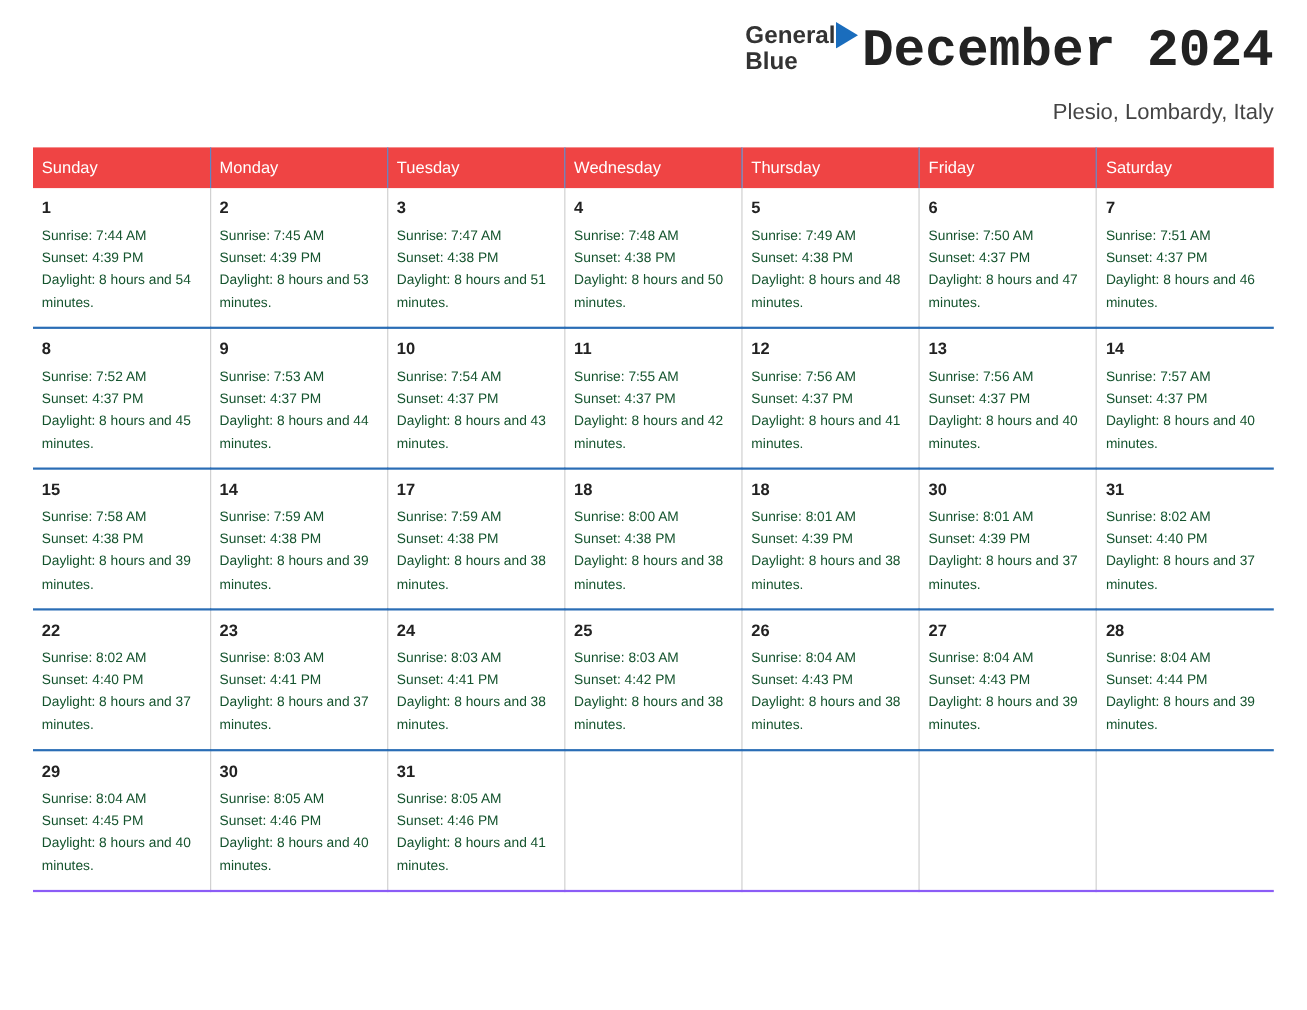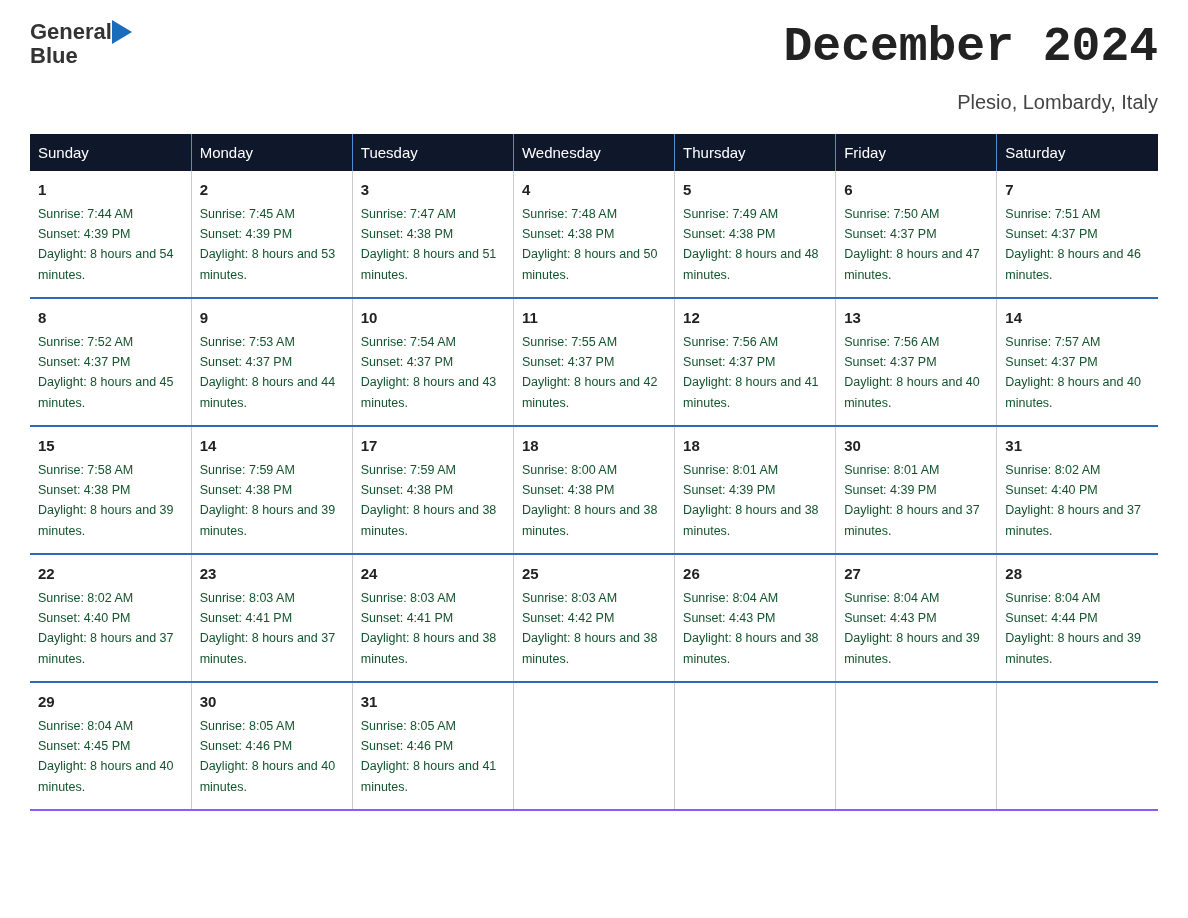--- a/index.html
+++ b/index.html
@@ -5,24 +5,23 @@
     * { box-sizing: border-box; margin: 0; padding: 0; }
     body {
       font-family: Arial, sans-serif;
       background: #fff;
       padding: 20px 30px;
       width: 1188px;
       min-height: 918px;
     }
     .header {
       display: flex;
-      justify-content: space-between;
+      justify-content: flex-end;
       align-items: flex-start;
       margin-bottom: 20px;
-      gap: 24px;
     }
     .logo {
       display: flex;
       align-items: center;
     }
     .logo-text {
       font-size: 22px;
       font-weight: bold;
       color: #333;
       line-height: 1.1;
@@ -48,21 +47,21 @@
       font-size: 20px;
       color: #444;
       margin-top: 17px;
     }
     table {
       width: 100%;
       border-collapse: collapse;
       font-size: 13px;
     }
     thead tr {
-      background-color: #0f172a;
+      background-color: #ef4444;
       color: #fff;
     }
     thead th {
       padding: 10px 8px;
       text-align: left;
       font-size: 15px;
       font-weight: normal;
       border-right: 1px solid #4a8dd5;
     }
     thead th:last-child {

